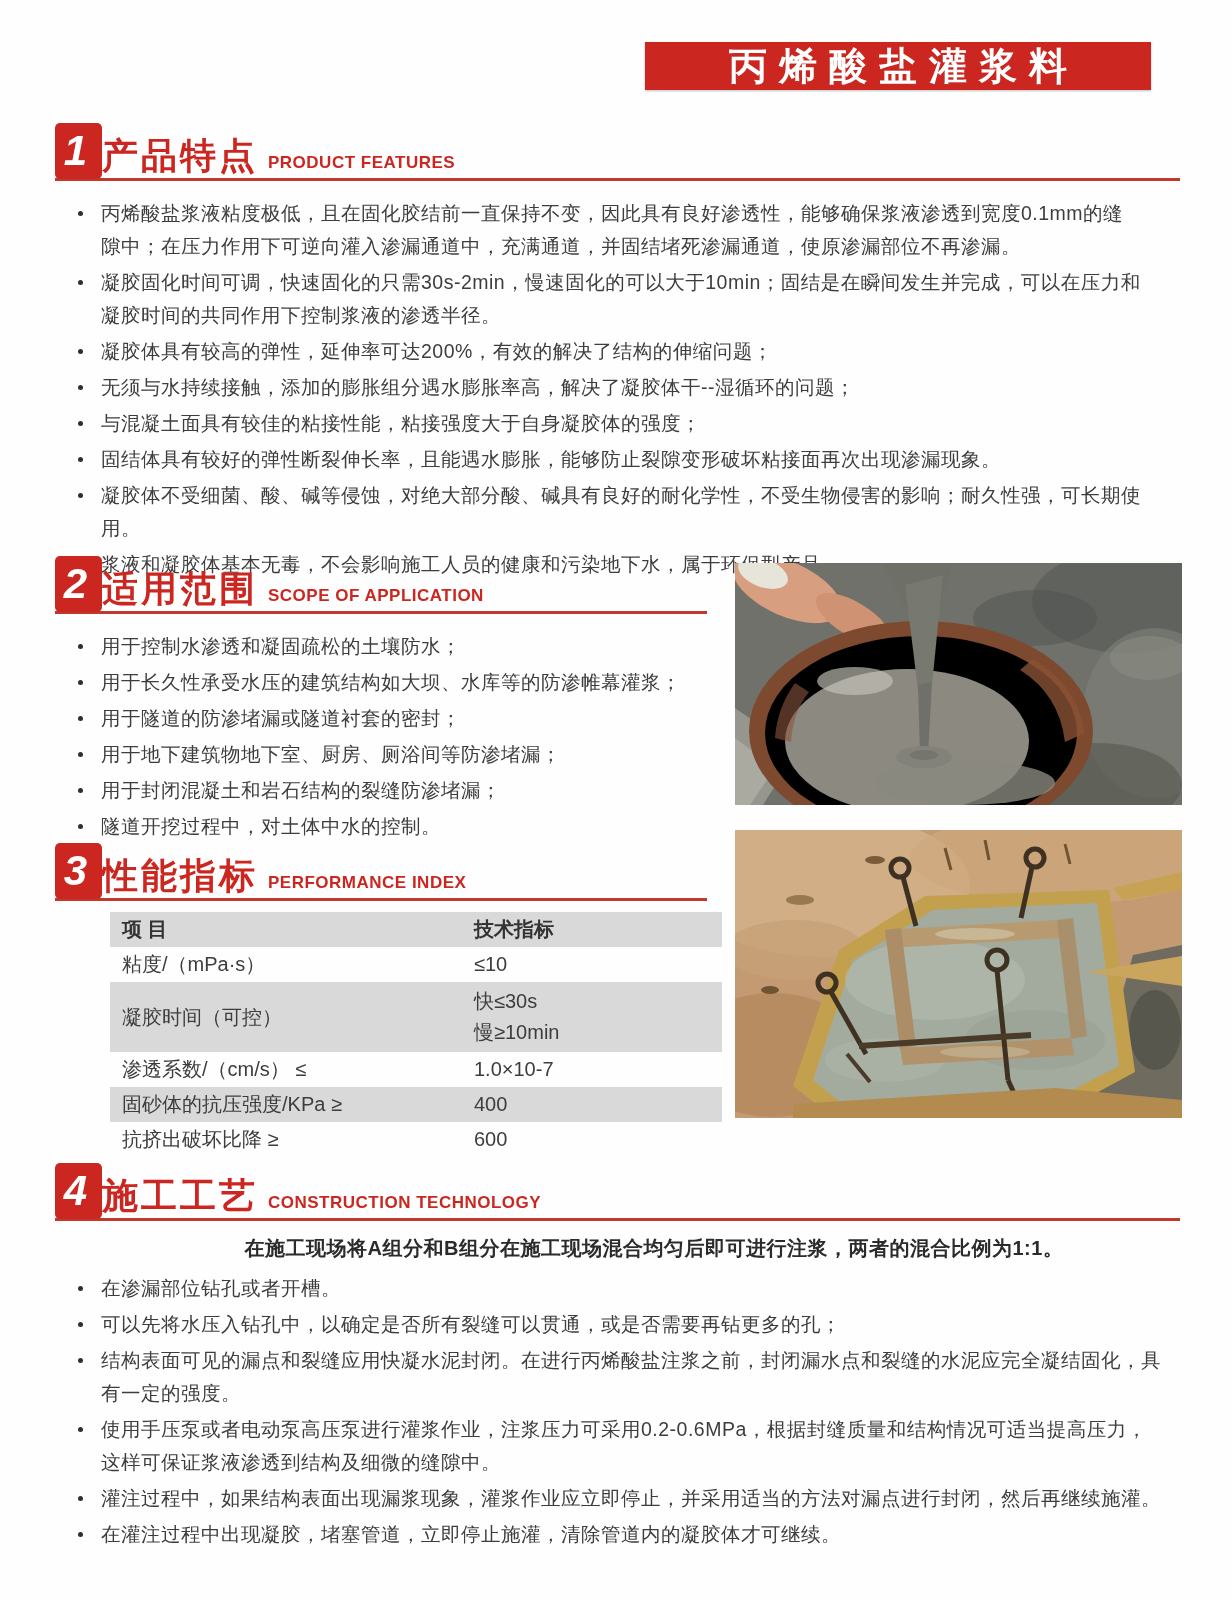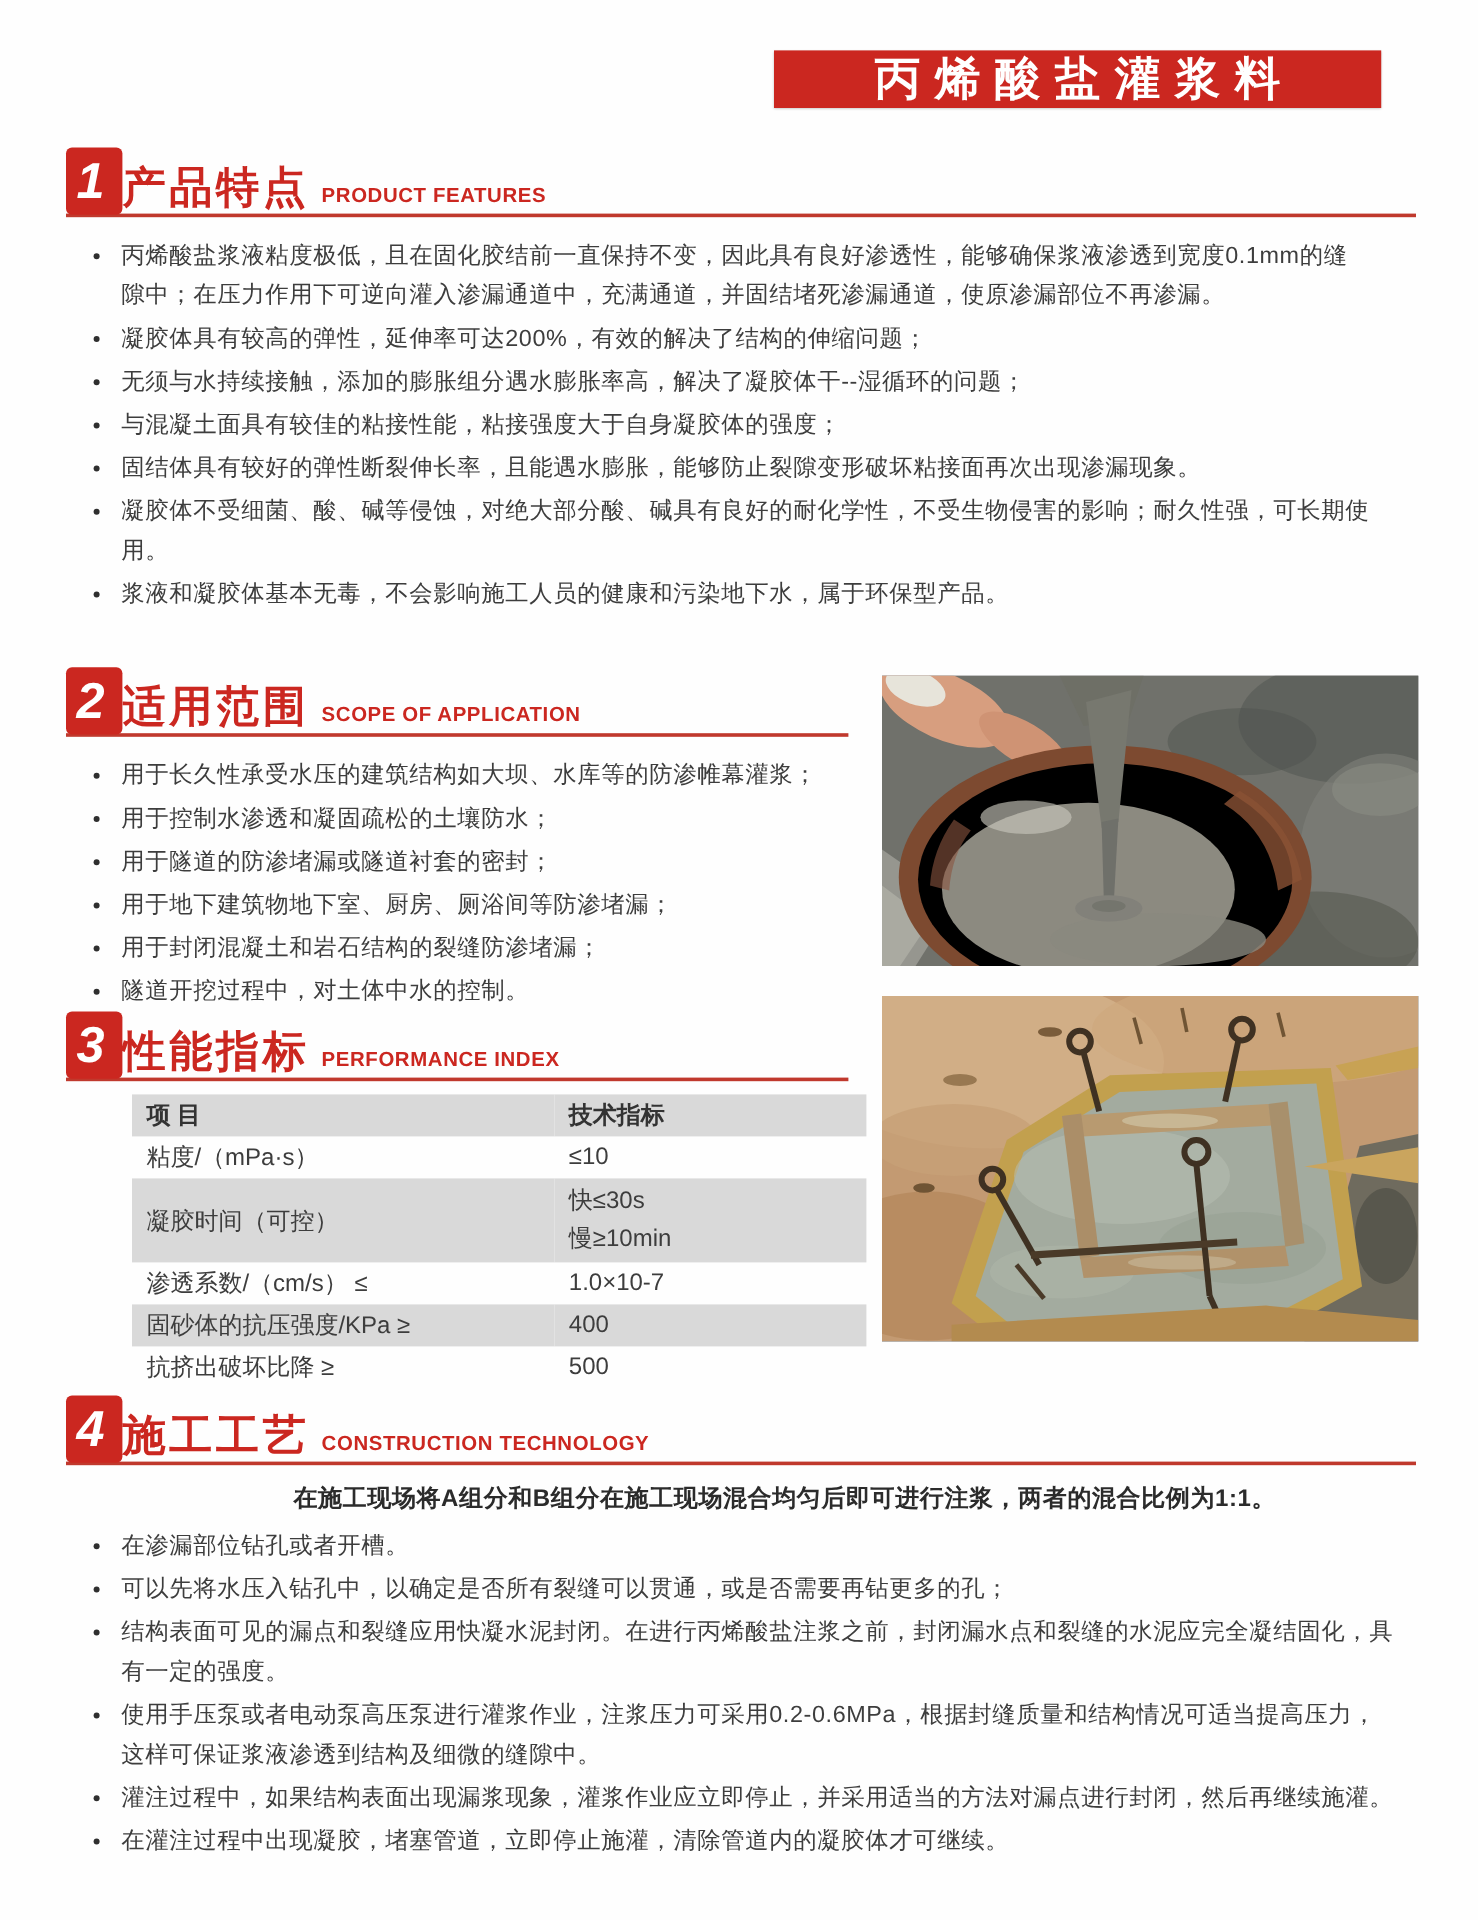--- a/index.html
+++ b/index.html
@@ -125,38 +125,39 @@
   <div class="title-banner">丙烯酸盐灌浆料</div>
 
   <div class="section" id="sec1" style="top:123px;">
     <div class="sec-head wide">
       <div class="sec-num">1</div>
       <div class="sec-zh">产品特点</div>
       <div class="sec-en">PRODUCT FEATURES</div>
     </div>
     <ul class="bullets">
       <li>丙烯酸盐浆液粘度极低，且在固化胶结前一直保持不变，因此具有良好渗透性，能够确保浆液渗透到宽度0.1mm的缝隙中；在压力作用下可逆向灌入渗漏通道中，充满通道，并固结堵死渗漏通道，使原渗漏部位不再渗漏。</li>
+      <li>凝胶固化时间可调，快速固化的只需30s-2min，慢速固化的可以大于10min；固结是在瞬间发生并完成，可以在压力和凝胶时间的共同作用下控制浆液的渗透半径。</li>
       <li>凝胶体具有较高的弹性，延伸率可达200%，有效的解决了结构的伸缩问题；</li>
       <li>无须与水持续接触，添加的膨胀组分遇水膨胀率高，解决了凝胶体干--湿循环的问题；</li>
       <li>与混凝土面具有较佳的粘接性能，粘接强度大于自身凝胶体的强度；</li>
       <li>固结体具有较好的弹性断裂伸长率，且能遇水膨胀，能够防止裂隙变形破坏粘接面再次出现渗漏现象。</li>
       <li>凝胶体不受细菌、酸、碱等侵蚀，对绝大部分酸、碱具有良好的耐化学性，不受生物侵害的影响；耐久性强，可长期使用。</li>
       <li>浆液和凝胶体基本无毒，不会影响施工人员的健康和污染地下水，属于环保型产品。</li>
     </ul>
   </div>
 
   <div class="section" id="sec2" style="top:556px;">
     <div class="sec-head narrow">
       <div class="sec-num">2</div>
       <div class="sec-zh">适用范围</div>
       <div class="sec-en">SCOPE OF APPLICATION</div>
     </div>
     <ul class="bullets">
+      <li>用于控制水渗透和凝固疏松的土壤防水；</li>
       <li>用于长久性承受水压的建筑结构如大坝、水库等的防渗帷幕灌浆；</li>
-      <li>用于控制水渗透和凝固疏松的土壤防水；</li>
       <li>用于隧道的防渗堵漏或隧道衬套的密封；</li>
       <li>用于地下建筑物地下室、厨房、厕浴间等防渗堵漏；</li>
       <li>用于封闭混凝土和岩石结构的裂缝防渗堵漏；</li>
       <li>隧道开挖过程中，对土体中水的控制。</li>
     </ul>
   </div>
 
   <div class="section" id="sec3" style="top:843px;">
     <div class="sec-head narrow">
       <div class="sec-num">3</div>
@@ -185,21 +186,21 @@
     <tr>
       <td class="c1">渗透系数/（cm/s）  ≤</td>
       <td>1.0×10-7</td>
     </tr>
     <tr class="gray">
       <td class="c1">固砂体的抗压强度/KPa ≥</td>
       <td>400</td>
     </tr>
     <tr>
       <td class="c1">抗挤出破坏比降 ≥</td>
-      <td>500</td>
+      <td>600</td>
     </tr>
   </tbody>
     </table>
 
   <div class="section" id="sec4" style="top:1163px;">
     <div class="sec-head wide">
       <div class="sec-num">4</div>
       <div class="sec-zh">施工工艺</div>
       <div class="sec-en">CONSTRUCTION TECHNOLOGY</div>
     </div>

